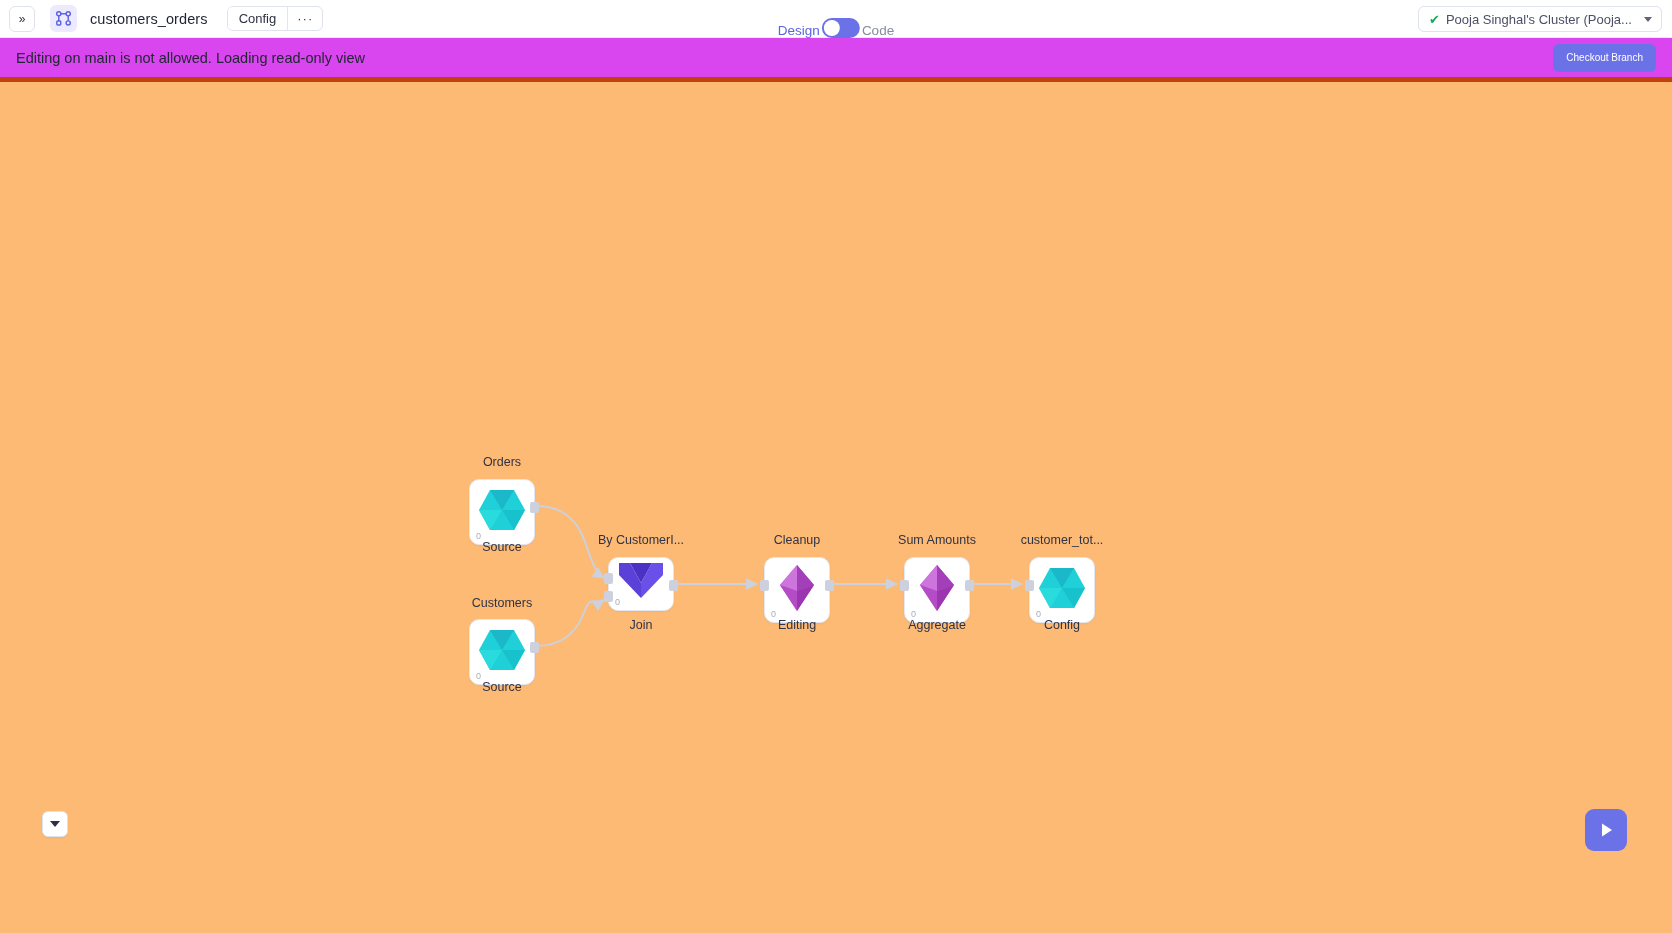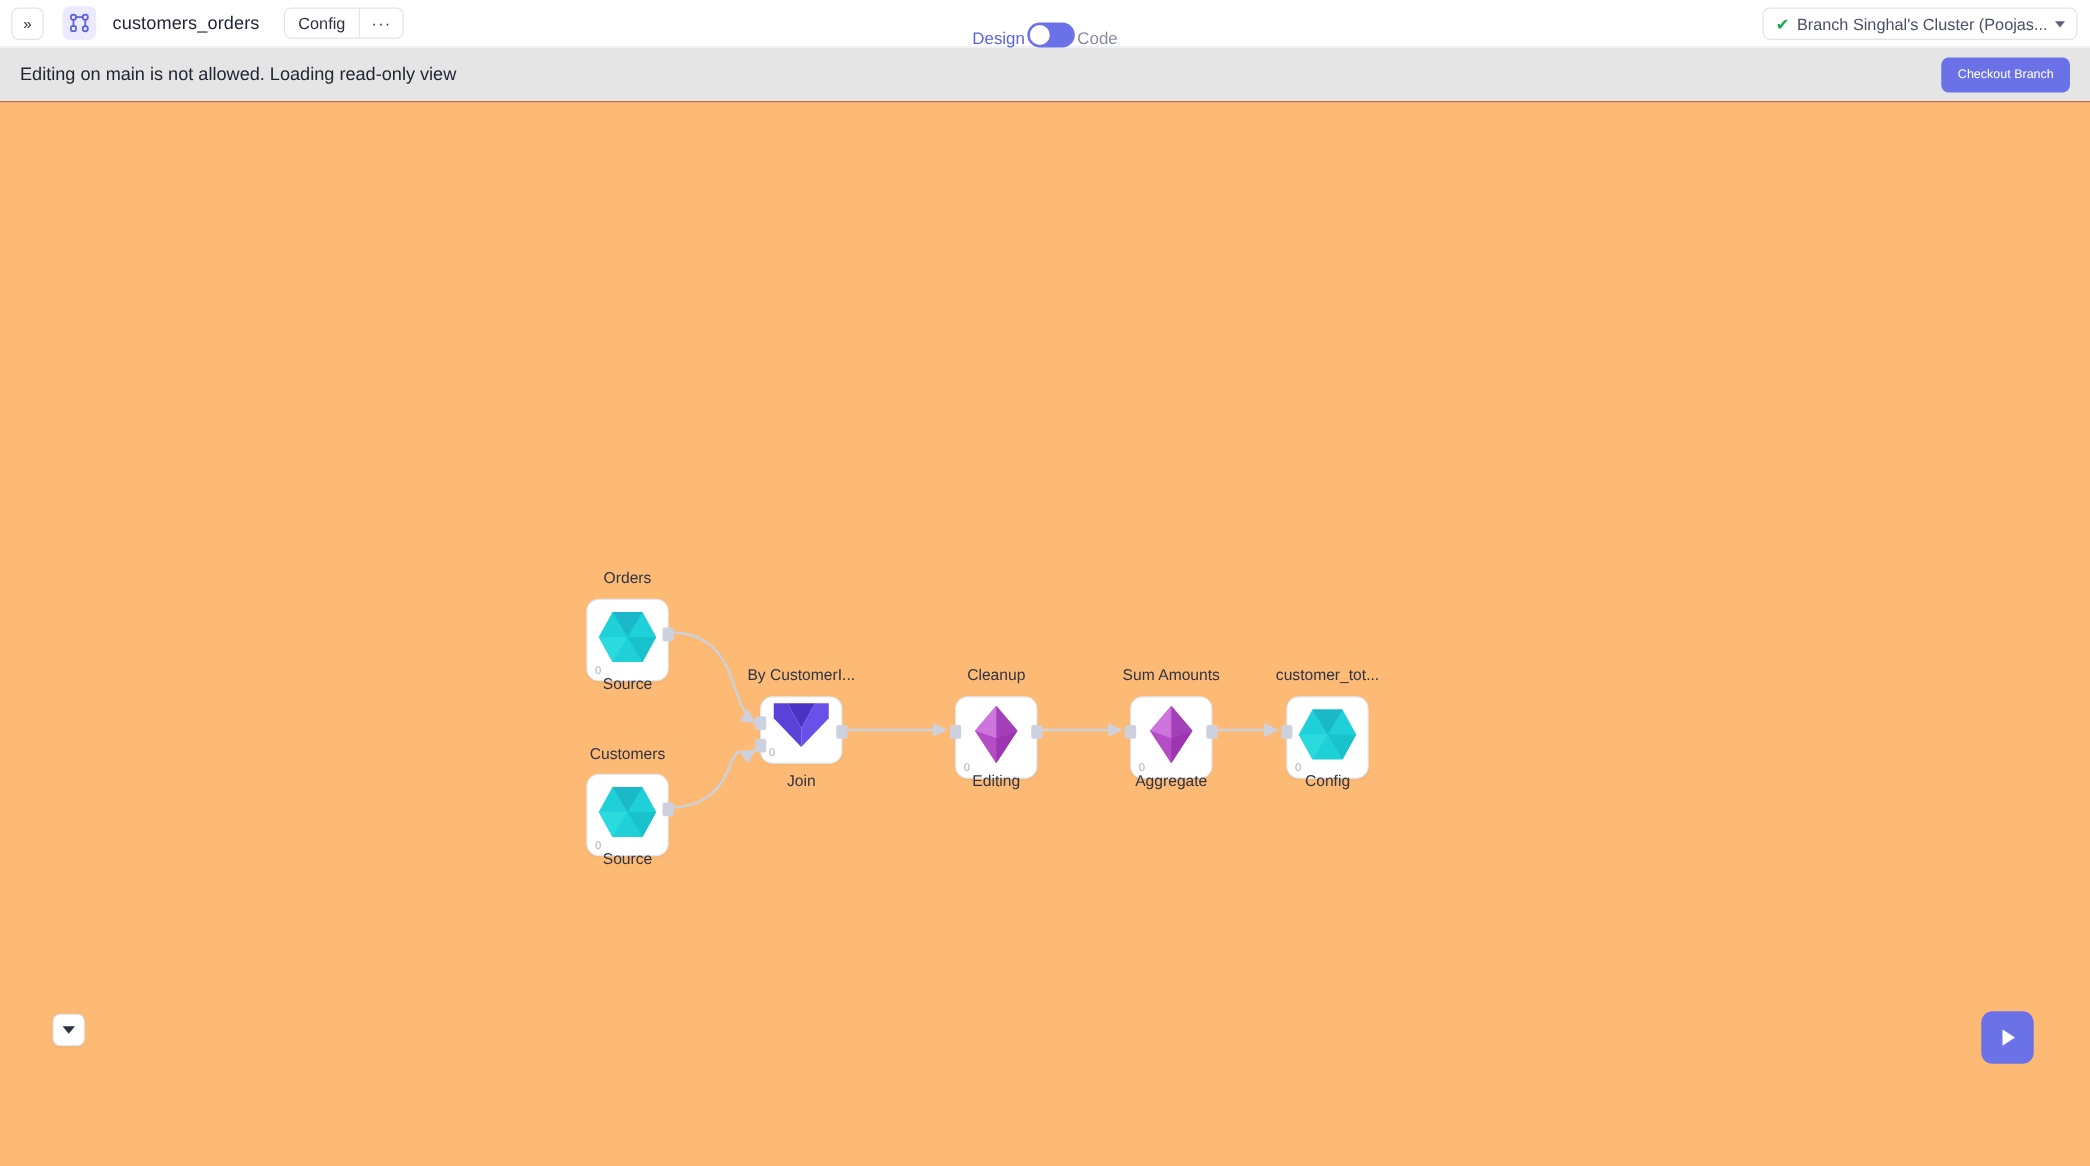--- a/index.html
+++ b/index.html
@@ -130,22 +130,22 @@
     width: 0; height: 0;
     border-left: 4.5px solid transparent;
     border-right: 4.5px solid transparent;
     border-top: 5px solid #5e6478;
   }
 
   
   .banner {
     height: 44px;
     width: 1672px;
-    background: #e5e5e5;
-    border-bottom: 1px solid #c2410c;
+    background: #d946ef;
+    border-bottom: 5px solid #c2410c;
     display: flex; align-items: center;
     justify-content: space-between;
     padding: 0 16px 0 16px;
   }
   .banner-msg {
     font-size: 14.5px;
     color: #222634;
   }
   .btn-primary {
     background: #6b72e8;
@@ -270,21 +270,21 @@
     <span class="tb-mode mode-active">Design</span>
     <div class="toggle">
       <div class="knob"></div>
     </div>
     <span class="tb-mode mode-inactive">Code</span>
   </div>
 
   <div class="tb-right">
     <div class="cluster-sel">
       <span class="cluster-check">✔</span>
-      <span class="cluster-name">Branch Singhal's Cluster (Poojas...</span>
+      <span class="cluster-name">Pooja Singhal's Cluster (Pooja...</span>
       <span class="caret-dn"></span>
     </div>
   </div>
 </div>
 
 <div class="banner">
   <div class="banner-msg">Editing on main is not allowed. Loading read-only view</div>
   <button class="btn-primary">Checkout Branch</button>
 </div>
 

